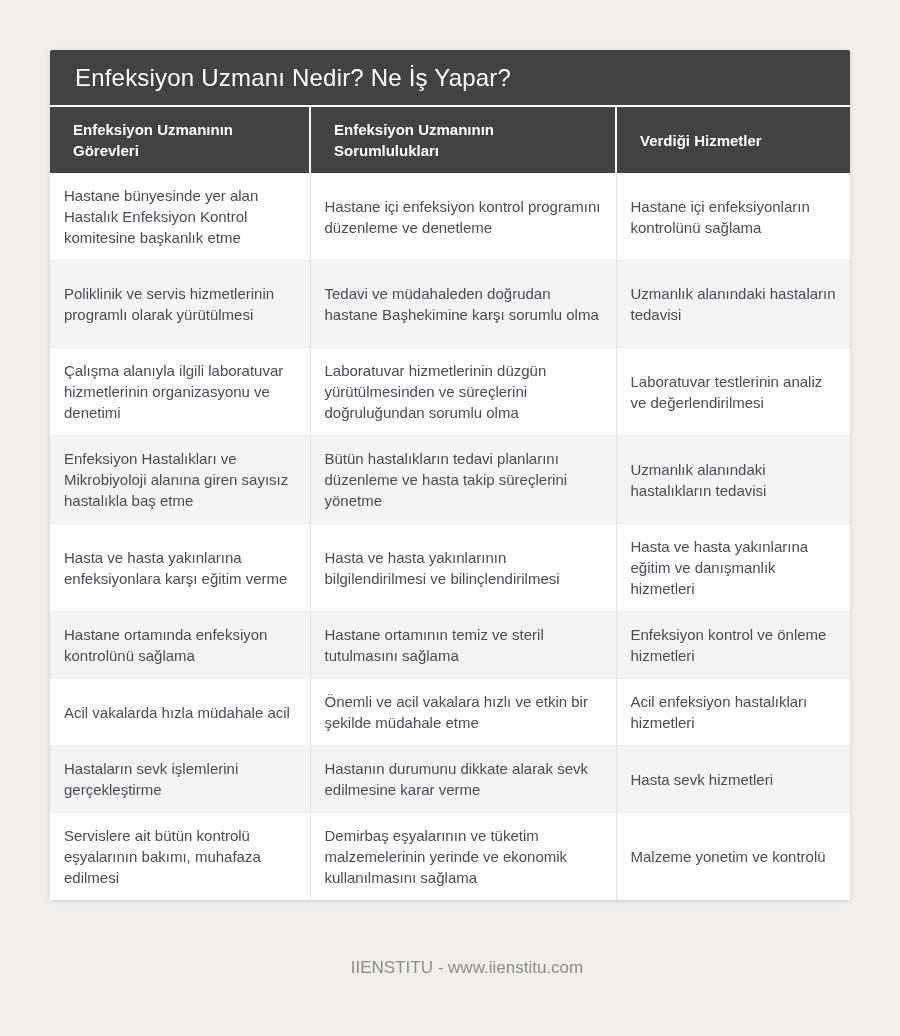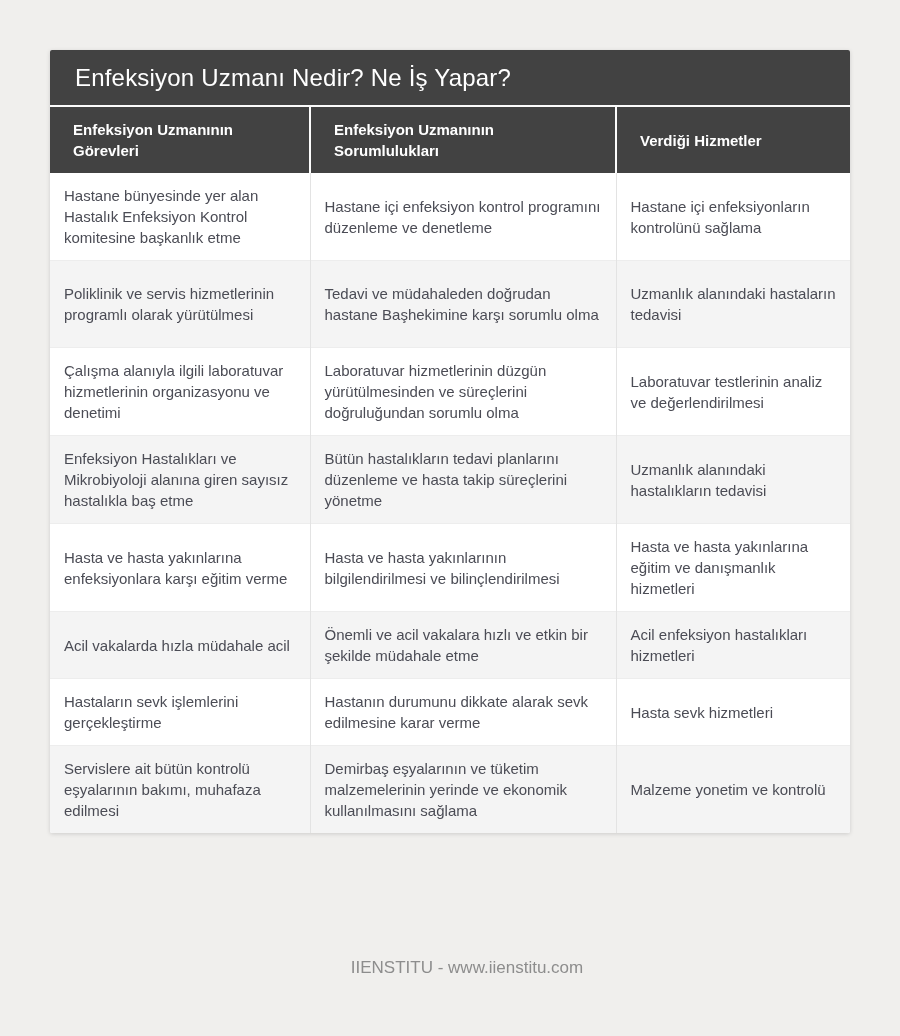--- a/index.html
+++ b/index.html
@@ -115,20 +115,25 @@
         <td>Enfeksiyon Hastalıkları ve Mikrobiyoloji alanına giren sayısız hastalıkla baş etme</td>
         <td>Bütün hastalıkların tedavi planlarını düzenleme ve hasta takip süreçlerini yönetme</td>
         <td>Uzmanlık alanındaki hastalıkların tedavisi</td>
       </tr>
       <tr class="tall">
         <td>Hasta ve hasta yakınlarına enfeksiyonlara karşı eğitim verme</td>
         <td>Hasta ve hasta yakınlarının bilgilendirilmesi ve bilinçlendirilmesi</td>
         <td>Hasta ve hasta yakınlarına eğitim ve danışmanlık hizmetleri</td>
       </tr>
       <tr class="short">
+        <td>Hastane ortamında enfeksiyon kontrolünü sağlama</td>
+        <td>Hastane ortamının temiz ve steril tutulmasını sağlama</td>
+        <td>Enfeksiyon kontrol ve önleme hizmetleri</td>
+      </tr>
+      <tr class="short">
         <td>Acil vakalarda hızla müdahale acil</td>
         <td>Önemli ve acil vakalara hızlı ve etkin bir şekilde müdahale etme</td>
         <td>Acil enfeksiyon hastalıkları hizmetleri</td>
       </tr>
       <tr class="short">
         <td>Hastaların sevk işlemlerini gerçekleştirme</td>
         <td>Hastanın durumunu dikkate alarak sevk edilmesine karar verme</td>
         <td>Hasta sevk hizmetleri</td>
       </tr>
       <tr class="tall">

